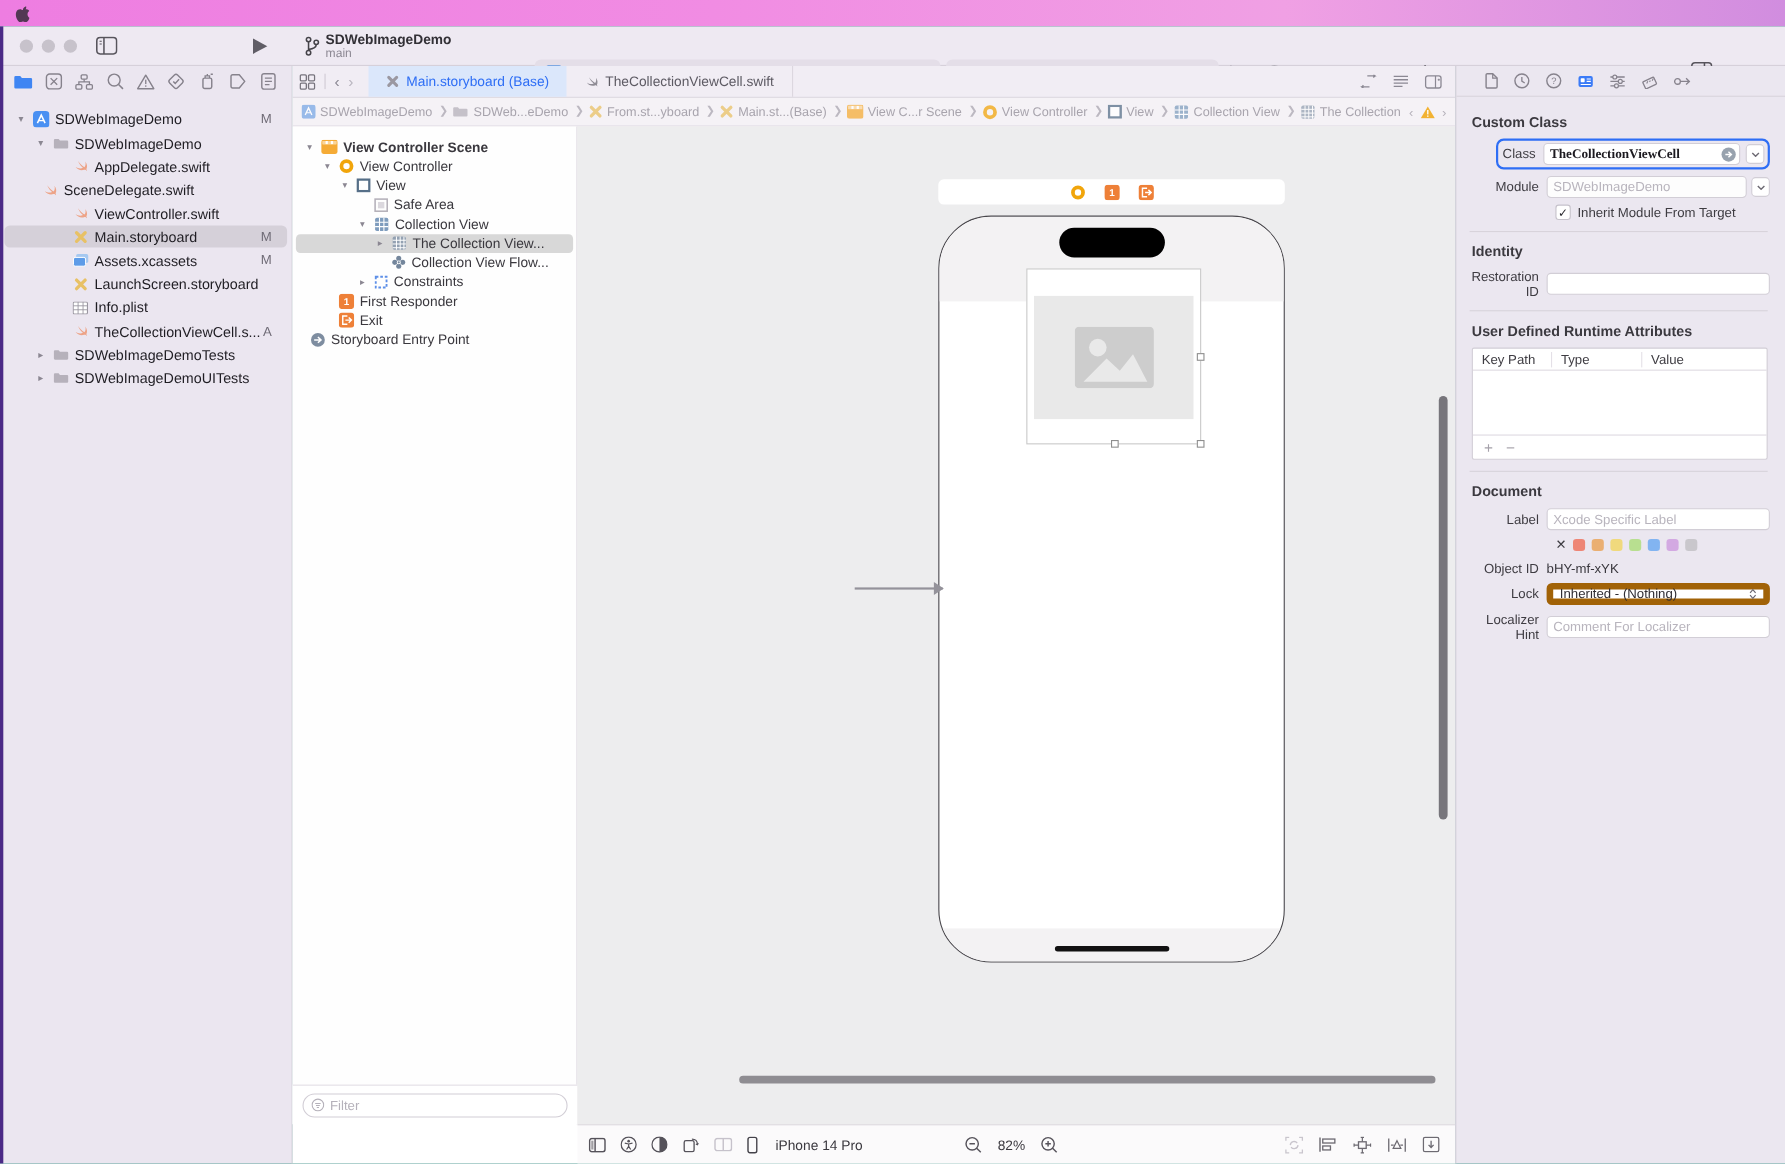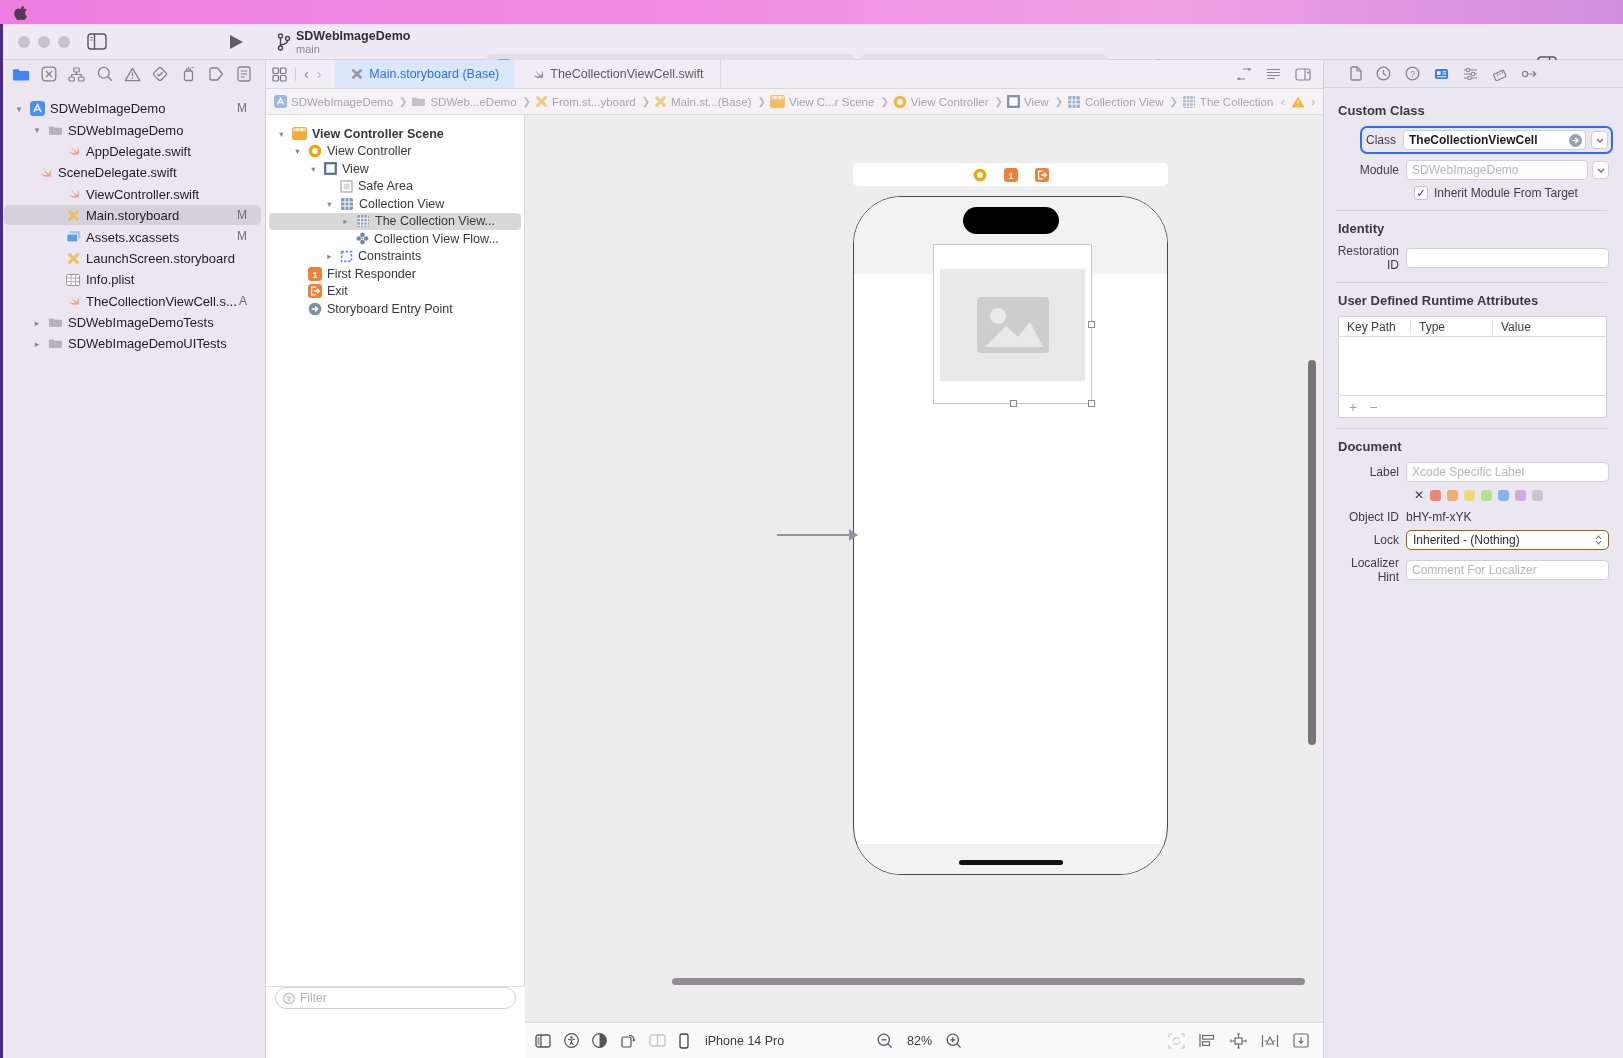--- a/index.html
+++ b/index.html
@@ -59,21 +59,21 @@
   .jb-warn-nav { display:flex; align-items:center; gap:6px; color:#b6b2bb; font-size:12px; padding-left:6px; }
 
   
   .outline { position:absolute; left:0; top:55px; width:259px; height:907px; background:#fefefe; border-right:1px solid #dcd8df; }
   .orows { padding-top:10px; }
   .orow { position:relative; height:17.5px; display:flex; align-items:center; font-size:12.5px; color:#3a383e; }
   .orow .hl { position:absolute; left:3px; right:3px; top:0; bottom:0; background:#d8d8d8; border-radius:4px; }
   .orow .cnt { position:relative; display:flex; align-items:center; gap:5px; }
   .orow .disc { width:11px; font-size:8.5px; color:#8b8792; text-align:center; }
   .orow.bold { font-weight:bold; }
-  .outline-filter { position:absolute; left:0; bottom:-36px; width:259px; height:36px; background:#fff; border-top:1px solid #e3dfe5; border-right:1px solid #dcd8df; display:flex; align-items:flex-start; padding:0 9px; }
+  .outline-filter { position:absolute; left:0; bottom:-36px; width:259px; height:36px; background:#fff; border-top:1px solid #e3dfe5; border-right:1px solid #dcd8df; display:flex; align-items:center; padding:0 9px; }
   .filter-field { flex:1; height:22px; border:1px solid #d2ced6; border-radius:11px; display:flex; align-items:center; padding:0 7px; gap:5px; background:#fff; }
   .filter-field input { border:none; outline:none; width:100%; font-size:12px; color:#3a383e; font-family:inherit; background:transparent; }
   .filter-field input::placeholder { color:#b5b1ba; }
 
   
   .canvas { position:absolute; left:259px; top:55px; width:798px; height:907px; background:#ededee; overflow:hidden; }
   .dock { position:absolute; left:328px; top:48px; width:315px; height:23px; background:#fff; border-radius:5px; display:flex; align-items:center; justify-content:center; gap:17px; }
   .phone { position:absolute; left:328px; top:81px; width:315px; height:679px; background:#fff; border:1.5px solid #4a484d; border-radius:48px; overflow:hidden; }
   .phone-top { position:absolute; left:0; top:0; width:100%; height:77px; background:#f3f2f3; }
   .island { position:absolute; left:50%; top:10px; transform:translateX(-50%); width:96px; height:27px; background:#000; border-radius:14px; }
@@ -102,36 +102,36 @@
   .sec-title { font-weight:bold; font-size:13px; color:#3b393f; margin:4px 0 8px 4px; }
   .hr { height:1px; background:#d8d3db; margin:10px 2px; }
   .frow { display:flex; align-items:center; margin-bottom:6px; }
   .flabel { width:72px; text-align:right; padding-right:7px; color:#3e3c42; flex:none; font-size:12px; }
   .fwrap { flex:1; display:flex; align-items:center; gap:4px; }
   .tinput { flex:1; height:20px; border:1px solid #d2ced6; border-radius:4px; background:#fff; padding:0 5px; font-size:12px; color:#3a383e; font-family:inherit; outline:none; min-width:0; }
   .tinput::placeholder { color:#b8b4bd; }
   .focus-ring { display:flex; align-items:center; gap:5px; border:2px solid #2e6ef5; border-radius:7px; padding:2px 3px 2px 4px; flex:1; }
   .fr-label { font-size:12px; color:#3e3c42; padding-right:2px; }
   .class-field { flex:1; display:flex; align-items:center; height:20px; border:1px solid #d2ced6; border-radius:4px; background:#fff; padding:0 3px 0 5px; min-width:0; }
-  .class-field input { border:none; outline:none; flex:1; font-weight:bold; font-size:12px; color:#1c1a20; font-family:Liberation Sans, sans-serif; min-width:0; }
+  .class-field input { border:none; outline:none; flex:1; font-weight:bold; font-size:12px; color:#1c1a20; font-family:Liberation Serif, serif; min-width:0; }
   .jump-circ { width:13px; height:13px; border-radius:50%; background:#98a2ae; display:flex; align-items:center; justify-content:center; flex:none; }
   .chev-btn { width:17px; height:18px; border:1px solid #d2ced6; border-radius:4px; background:#fff; display:flex; align-items:center; justify-content:center; flex:none; }
   .module-field { flex:1; height:20px; border:1px solid #d2ced6; border-radius:4px; background:#fdfdfd; padding:0 5px; display:flex; align-items:center; color:#b8b4bd; min-width:0; }
   .chkrow { display:flex; align-items:center; gap:6px; margin:2px 0 4px 80px; }
   .chk { width:14px; height:14px; border:1px solid #c6c2cb; border-radius:3px; background:#fff; display:flex; align-items:center; justify-content:center; font-size:11px; color:#2d2b31; }
   .udra-table { margin:2px 2px 0 4px; border:1px solid #d2ced6; background:#fff; border-radius:2px; }
   .udra-head { display:flex; height:20px; align-items:center; border-bottom:1px solid #dedae1; color:#3e3c42; }
   .udra-col { padding-left:8px; font-size:12px; border-right:1px solid #e4e0e7; height:14px; line-height:14px; }
   .udra-body { height:58px; }
   .udra-foot { height:22px; border-top:1px solid #dedae1; display:flex; align-items:center; gap:12px; padding-left:10px; color:#a5a1aa; font-size:14px; }
   .swatches { display:flex; align-items:center; gap:6px; margin:0 0 8px 80px; }
   .swx { color:#3e3c42; font-size:12px; font-weight:bold; }
   .sw { width:11px; height:11px; border-radius:3px; }
   .objid-val { color:#3a383e; }
-  .lockbox { flex:1; height:20px; border:1px solid #a16207; border-radius:5px; background:#fff; display:flex; align-items:center; padding:0 6px; justify-content:space-between; color:#2f2d33; }
+  .lockbox { flex:1; height:20px; border:6px solid #a16207; border-radius:5px; background:#fff; display:flex; align-items:center; padding:0 6px; justify-content:space-between; color:#2f2d33; }
   .updown { display:flex; flex-direction:column; line-height:5px; font-size:7px; color:#6e6b74; }
 
   .icn svg, .sicn svg { display:block; }
 </style>
 </head>
 <body>
 
 <div class="screen">
 
   <div class="menubar">
@@ -675,21 +675,21 @@
               <span class="icn">
                 <svg width="14" height="14" viewBox="0 0 14 14">
                   <rect width="14" height="14" rx="3.2" fill="#ee8038"></rect>
                   <path d="M7.8 3.2H3.6v7.6h4.2M6 7h5.2M9 4.6 L11.5 7 9 9.4" stroke="#fff" stroke-width="1.3" fill="none"></path>
                 </svg>
               </span>
               <span>Exit</span>
             </span>
           </div>
           <div class="orow">
-            <span class="cnt" style="padding-left:26px">
+            <span class="cnt" style="">
               <span class="disc"></span>
               <span class="icn">
                 <svg width="14" height="14" viewBox="0 0 14 14">
                   <circle cx="7" cy="7" r="6.3" fill="#7e8da0"></circle>
                   <path d="M3.6 7h5.6M7 4.4 L9.8 7 7 9.6" stroke="#fff" stroke-width="1.4" fill="none"></path>
                 </svg>
               </span>
               <span>Storyboard Entry Point</span>
             </span>
           </div>

